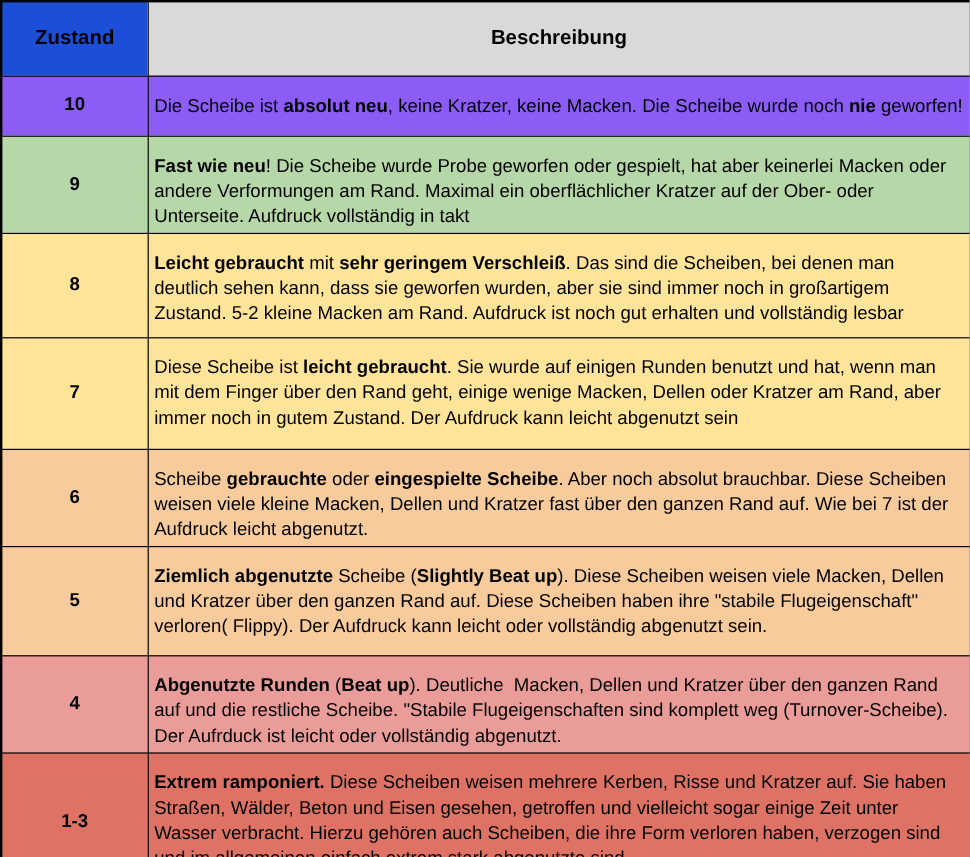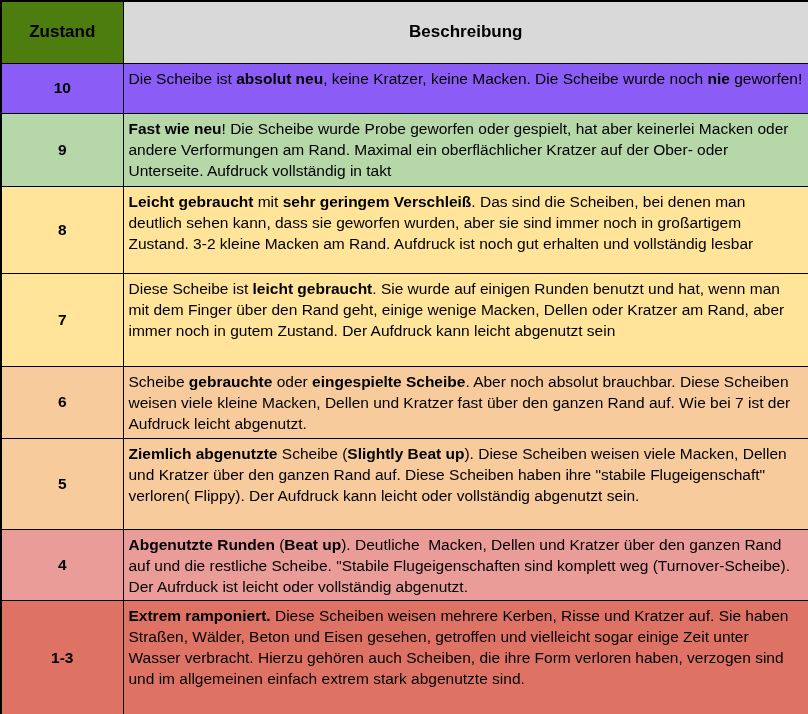--- a/index.html
+++ b/index.html
@@ -29,21 +29,21 @@
     vertical-align: middle;
   }
   td.zustand-cell {
     text-align: center;
     vertical-align: middle;
     font-weight: bold;
     font-size: 15.5px;
   }
   td.desc-cell {
     vertical-align: top;
-    padding: 4px 5px 3px 5px;
+    padding: 14px 5px 3px 5px;
     font-size: 15.5px;
     line-height: 21px;
     white-space: pre-wrap;
   }
   .bold { font-weight: bold; }
   
   tbody tr:nth-child(1) { height: 50px; }
   tbody tr:nth-child(2) { height: 73px; }
   tbody tr:nth-child(3) { height: 87px; }
   tbody tr:nth-child(4) { height: 93px; }
@@ -55,36 +55,36 @@
 </head>
 <body>
 
 <table class="condition-table">
   <colgroup>
     <col class="col-zustand">
     <col class="col-beschreibung">
   </colgroup>
   <thead>
     <tr>
-      <th style="background-color: #4d7c0f;">Zustand</th>
+      <th style="background-color: #1d4ed8;">Zustand</th>
       <th style="background-color: rgb(217, 217, 217); margin-left: 19px;">Beschreibung</th>
     </tr>
   </thead>
   <tbody id="table-body">
       <tr style="background-color: #8b5cf6; margin-top: 40px;">
         <td class="zustand-cell">10</td>
         <td class="desc-cell"><span>Die Scheibe ist </span><span class="bold">absolut neu</span><span>, keine Kratzer, keine Macken. Die Scheibe wurde noch </span><span class="bold">nie</span><span> geworfen!</span></td>
       </tr>
       <tr style="background-color: rgb(182, 215, 168);">
         <td class="zustand-cell">9</td>
         <td class="desc-cell"><span class="bold">Fast wie neu</span><span>! Die Scheibe wurde Probe geworfen oder gespielt, hat aber keinerlei Macken oder andere Verformungen am Rand. Maximal ein oberflächlicher Kratzer auf der Ober- oder Unterseite. Aufdruck vollständig in takt</span></td>
       </tr>
       <tr style="background-color: rgb(255, 228, 153);">
         <td class="zustand-cell">8</td>
-        <td class="desc-cell"><span class="bold">Leicht gebraucht</span><span> mit </span><span class="bold">sehr geringem Verschleiß</span><span>. Das sind die Scheiben, bei denen man deutlich sehen kann, dass sie geworfen wurden, aber sie sind immer noch in großartigem Zustand. 3-2 kleine Macken am Rand. Aufdruck ist noch gut erhalten und vollständig lesbar</span></td>
+        <td class="desc-cell"><span class="bold">Leicht gebraucht</span><span> mit </span><span class="bold">sehr geringem Verschleiß</span><span>. Das sind die Scheiben, bei denen man deutlich sehen kann, dass sie geworfen wurden, aber sie sind immer noch in großartigem Zustand. 5-2 kleine Macken am Rand. Aufdruck ist noch gut erhalten und vollständig lesbar</span></td>
       </tr>
       <tr style="background-color: rgb(255, 228, 153);">
         <td class="zustand-cell">7</td>
         <td class="desc-cell"><span>Diese Scheibe ist </span><span class="bold">leicht gebraucht</span><span>. Sie wurde auf einigen Runden benutzt und hat, wenn man mit dem Finger über den Rand geht, einige wenige Macken, Dellen oder Kratzer am Rand, aber immer noch in gutem Zustand. Der Aufdruck kann leicht abgenutzt sein</span></td>
       </tr>
       <tr style="background-color: rgb(248, 203, 157);">
         <td class="zustand-cell">6</td>
         <td class="desc-cell"><span>Scheibe </span><span class="bold">gebrauchte</span><span> oder </span><span class="bold">eingespielte Scheibe</span><span>. Aber noch absolut brauchbar. Diese Scheiben weisen viele kleine Macken, Dellen und Kratzer fast über den ganzen Rand auf. Wie bei 7 ist der Aufdruck leicht abgenutzt.</span></td>
       </tr>
       <tr style="background-color: rgb(248, 203, 157);">

